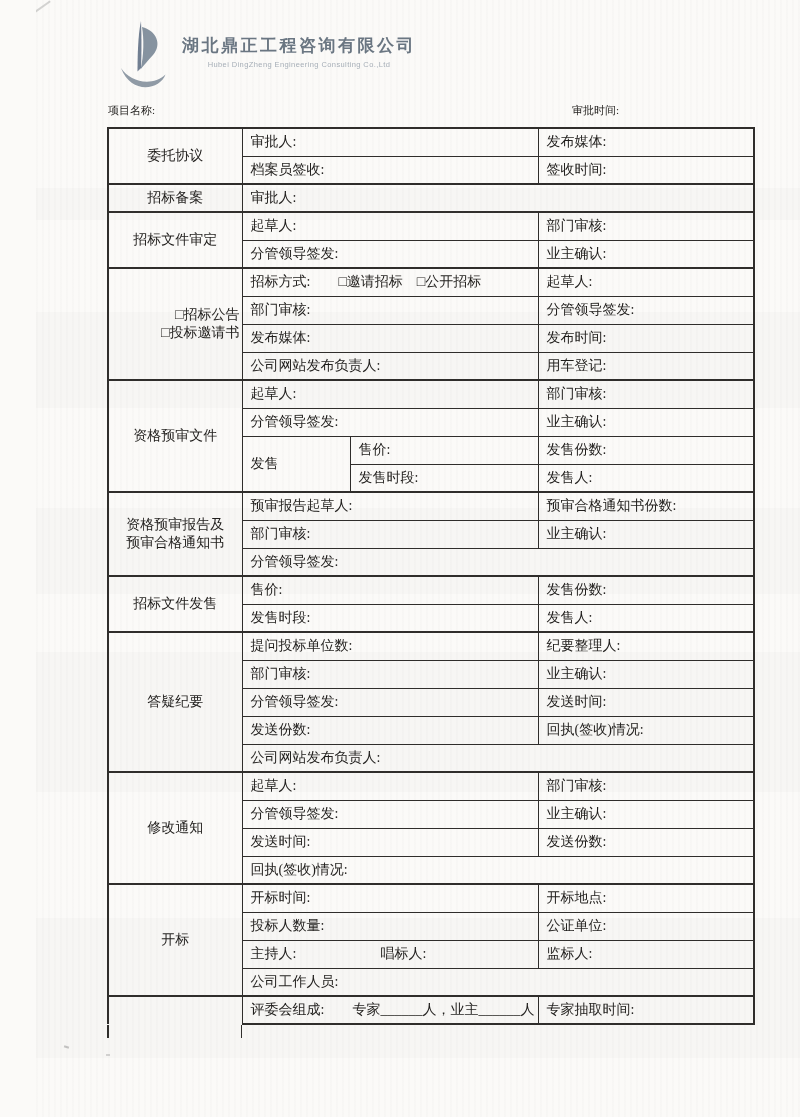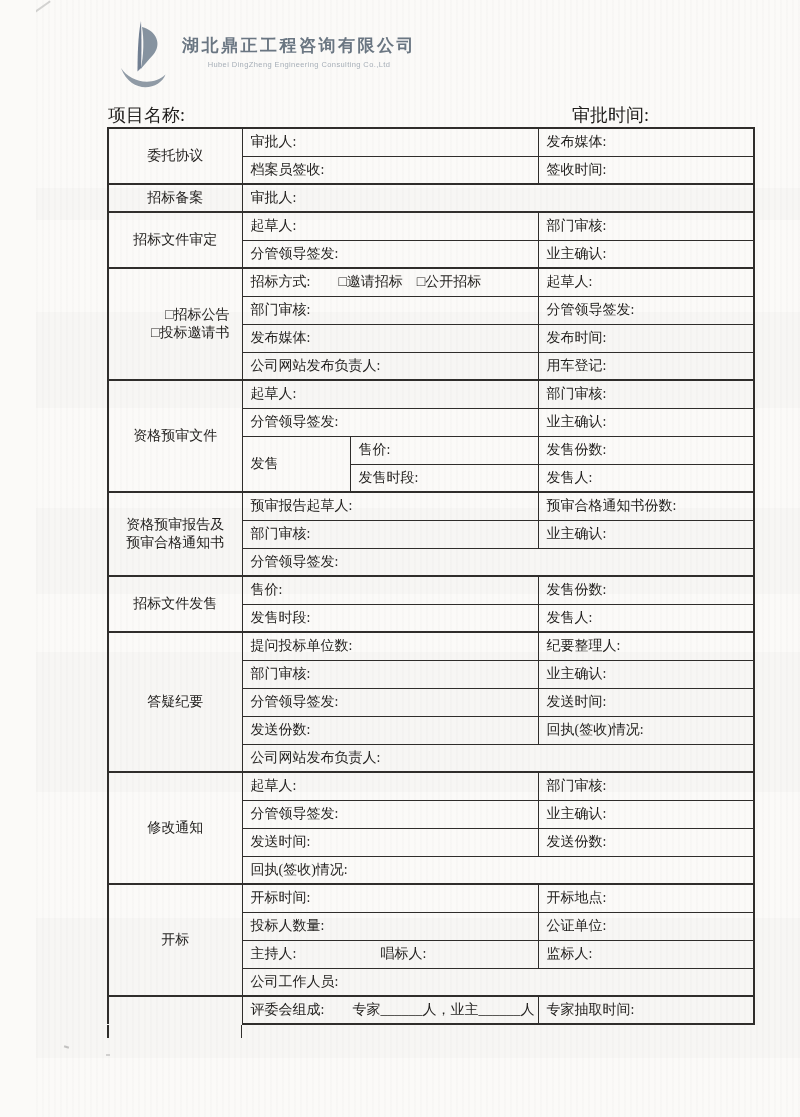--- a/index.html
+++ b/index.html
@@ -9,33 +9,33 @@
   
   .brand {position:absolute; top:18px; left:76px; display:flex; align-items:flex-start; gap:12px;}
   .logo {width:58px; height:78px; opacity:.92;}
   .brand-text {margin-top:16px;}
   .company-cn {font-family:"Liberation Sans","DejaVu Sans",sans-serif; font-weight:bold;
                font-size:17px; color:#6a7682; letter-spacing:2.5px; white-space:nowrap;}
   .company-en {font-family:"Liberation Sans","DejaVu Sans",sans-serif; font-size:7.5px;
                color:#a7afb8; letter-spacing:.4px; margin-top:3px; white-space:nowrap;text-align:center;}
   .doc-title {position:absolute; top:72px; left:0; right:0; margin:0; text-align:center;
               font-size:23px; font-weight:bold; color:#141210; letter-spacing:3px;}
-  .meta-label {position:absolute; top:103px; font-size:18px; color:#1f1d1b; white-space:nowrap;}
+  .meta-label {position:absolute; top:103px; font-size:11px; color:#1f1d1b; white-space:nowrap;}
   .meta-project {left:72px;}
   .meta-manager {left:536px;}
 
   
   .table-wrap {position:absolute; top:127px; left:71px; width:646px;}
   table.flow-table {border-collapse:collapse; table-layout:fixed; width:646px;}
   .flow-table tr {height:28px;}
   .flow-table td {border:1px solid #2f2d2b; font-size:14px; color:#1f1d1b;
                   padding:0 4px 0 8px; white-space:nowrap; overflow:hidden; vertical-align:middle;}
   .flow-table tr.sec-first td {border-top-width:2px;}
   .flow-table td:last-child {border-right-width:2px;}
-  .flow-table td.section-label {border-left-width:2px; text-align:center; padding:0 12px; line-height:1.3;}
+  .flow-table td.section-label {border-left-width:2px; text-align:center; padding:0 2px; line-height:1.3;}
   .flow-table td.section-label.align-left {text-align:right; padding-left:8px;}
   .flow-table tr.last-row td {border-bottom-width:2px;}
   .flow-table tr.last-row td.section-label {border-bottom:none;}
   .cell-subhead {vertical-align:middle;}
   .tail-left {position:absolute; left:0; bottom:-13px; width:2px; height:13px; background:#2f2d2b;}
   .tail-mid  {position:absolute; left:134px; bottom:-13px; width:1px; height:13px; background:#2f2d2b;}
 
   
   .scan-noise {position:absolute; inset:0; pointer-events:none;
     background:repeating-linear-gradient(90deg, rgba(110,110,110,.045) 0 2px, rgba(0,0,0,0) 2px 6px);

